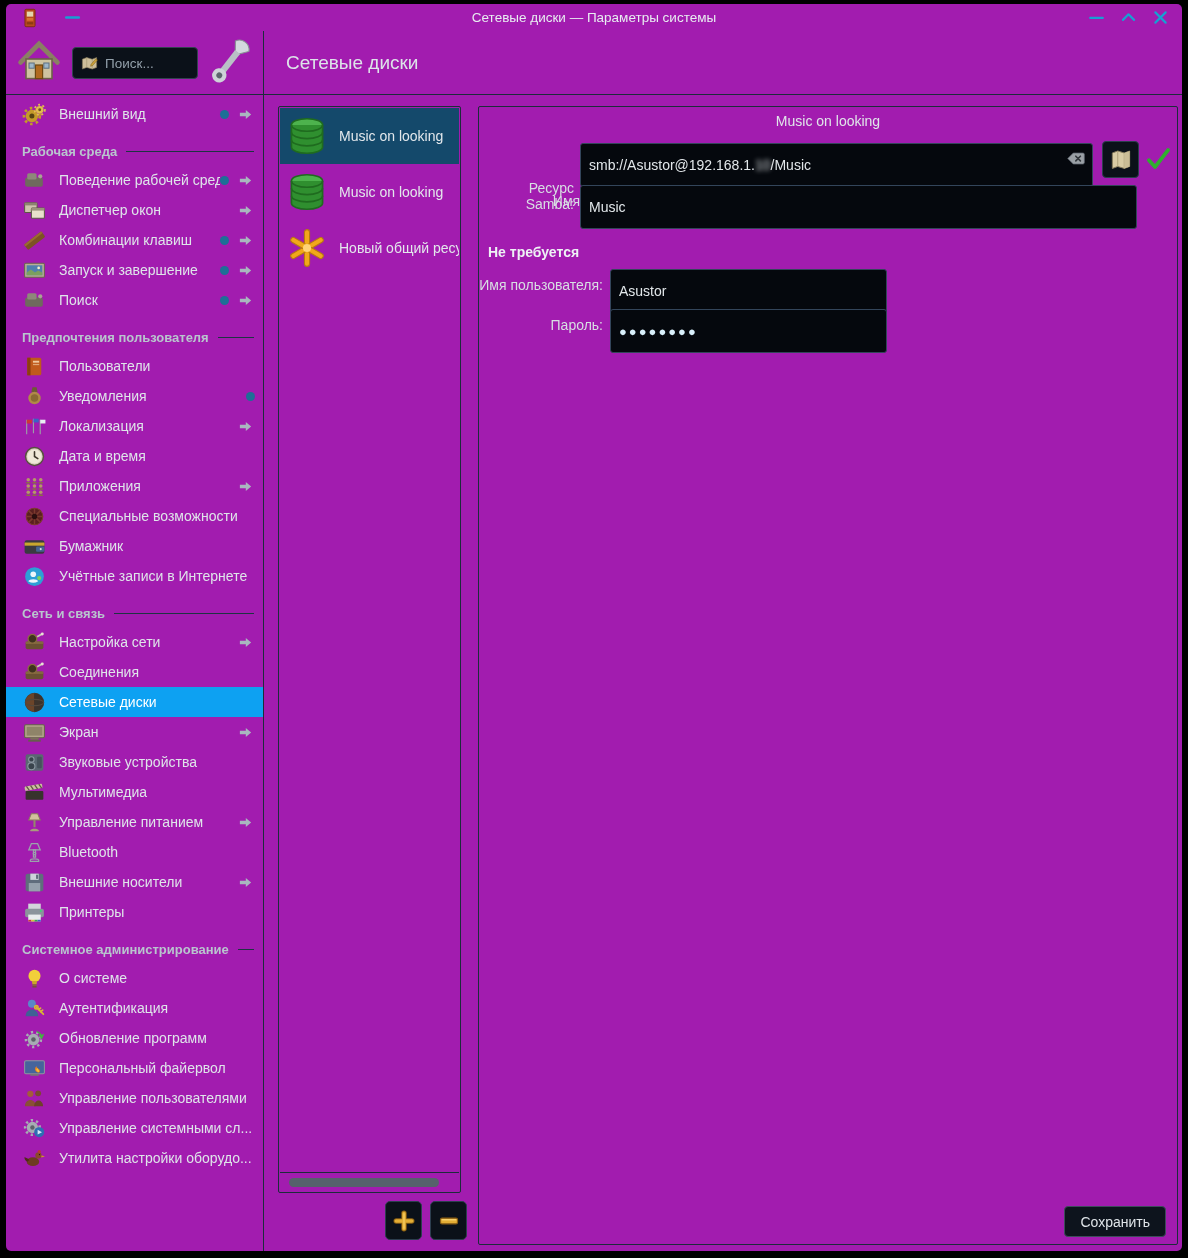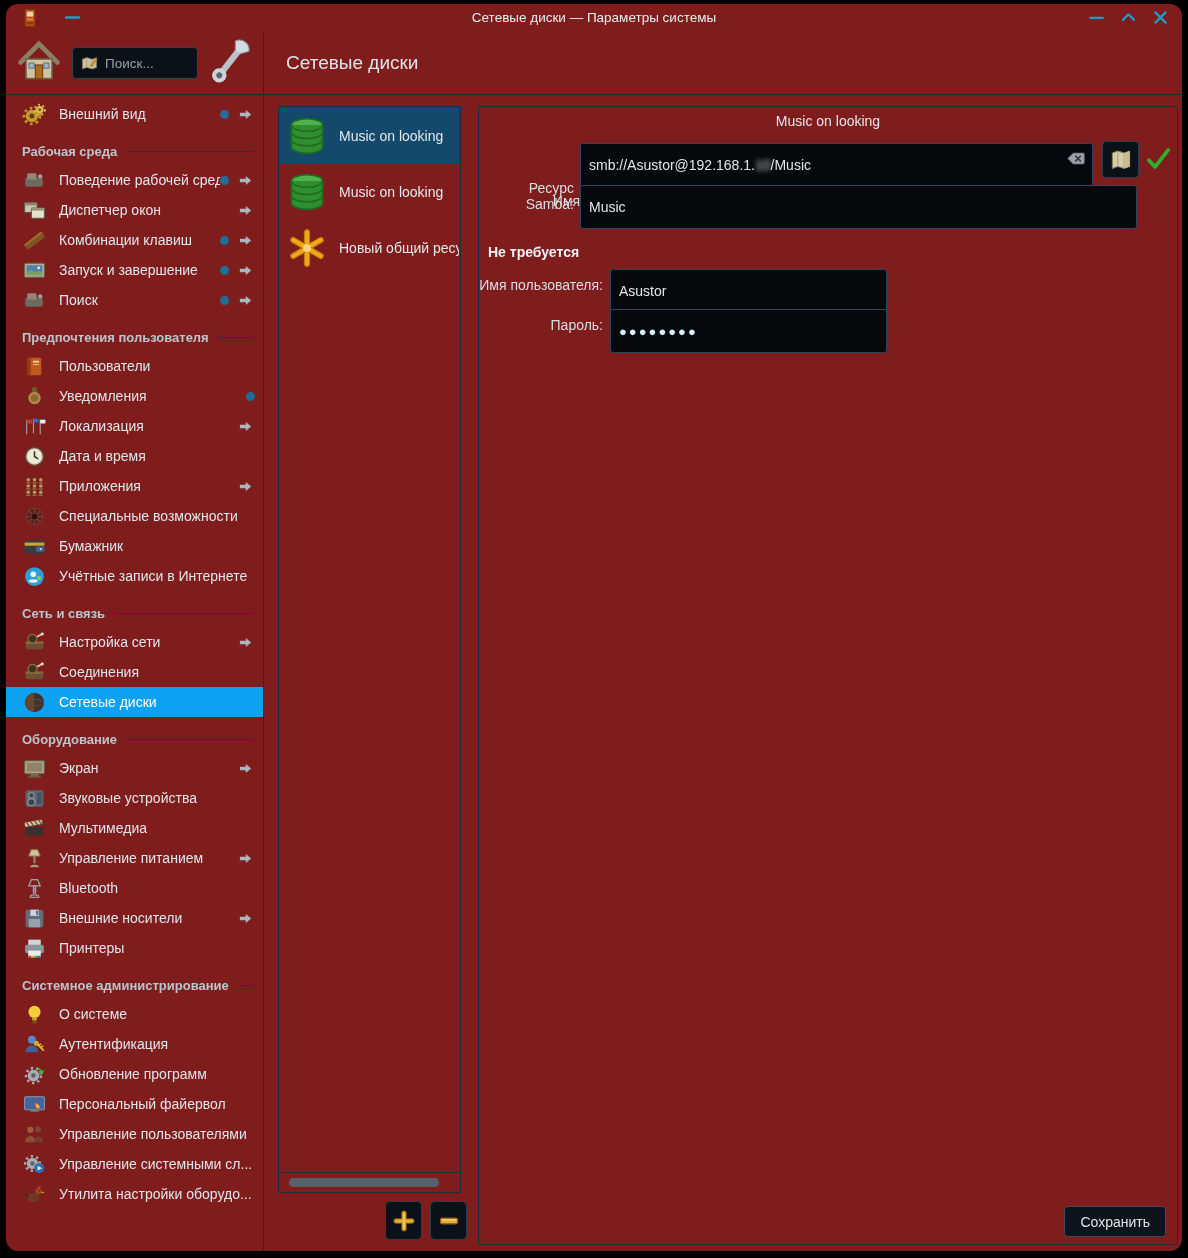--- a/index.html
+++ b/index.html
@@ -1,20 +1,20 @@
 <!DOCTYPE html>
 <html><head>
 <meta charset="utf-8">
 <style>
   html,body{margin:0;padding:0;background:#000;}
   body{width:1188px;height:1258px;position:relative;overflow:hidden;
        font-family:"Liberation Sans","DejaVu Sans",sans-serif;
        -webkit-font-smoothing:antialiased;}
   .window{position:absolute;left:6px;top:4px;right:6px;bottom:7px;
-          background:#7f1d1d;border-radius:12px;overflow:hidden;}
+          background:#a21caf;border-radius:5px;overflow:hidden;}
   
   .titlebar{position:absolute;left:0;top:0;right:0;height:27px;display:flex;align-items:center;}
   .tb-appicon{width:22px;height:24px;margin-left:13px;}
   .tb-dash{width:26px;height:20px;color:#189fd2;margin-left:22px;}
   .tb-title{position:absolute;left:0;right:0;text-align:center;color:#e8edf1;font-size:13.5px;pointer-events:none;}
   .tb-controls{position:absolute;right:12px;top:0;height:27px;display:flex;align-items:center;gap:13px;color:#189fd2;}
   .tb-btn{width:19px;height:19px;cursor:pointer;}
   
   .leftcol{position:absolute;left:0;top:27px;bottom:0;width:257px;border-right:1px solid #1c2c3a;}
   .rightcol{position:absolute;left:258px;top:27px;right:0;bottom:0;}
@@ -339,24 +339,20 @@
         </div>
         <div class="side-item sel">
           <span class="si"><svg viewBox="0 0 24 24" width="100%" height="100%" preserveAspectRatio="xMidYMid meet">
               <circle cx="12" cy="12" r="8.8" fill="#262220" stroke="#4b4038"></circle>
               <path d="M12 3.2a8.8 8.8 0 000 17.6" fill="#6b452a"></path>
               <path d="M12 3.2a8.8 8.8 0 010 17.6" fill="#3c332c"></path>
               <ellipse cx="12" cy="12" rx="8.8" ry="3" fill="none" stroke="#55483c" stroke-width="1"></ellipse>
             </svg></span>
           <span class="lbl">Сетевые диски</span>
         </div>
-        <div class="side-sec">
-          <span class="t">Оборудование</span>
-          <span class="ln"></span>
-        </div>
         <div class="side-item">
           <span class="si"><svg viewBox="0 0 24 24" width="100%" height="100%" preserveAspectRatio="xMidYMid meet">
               <rect x="2.5" y="4.5" width="19" height="12.5" rx="1.2" fill="#b3a689" stroke="#665e4b"></rect>
               <rect x="4.5" y="6.5" width="15" height="8.5" fill="#8f8469"></rect>
               <rect x="8" y="17" width="8" height="2" fill="#7b7158"></rect>
               <rect x="6" y="19" width="12" height="1.8" fill="#665e4b"></rect>
             </svg></span>
           <span class="lbl">Экран</span>
           <span class="side-arrow"><svg viewBox="0 0 24 24" width="100%" height="100%" preserveAspectRatio="xMidYMid meet">
               <path d="M3 9.2h9.5V4.8L21 12l-8.5 7.2v-4.4H3z" fill="#a9b6bf"></path>

